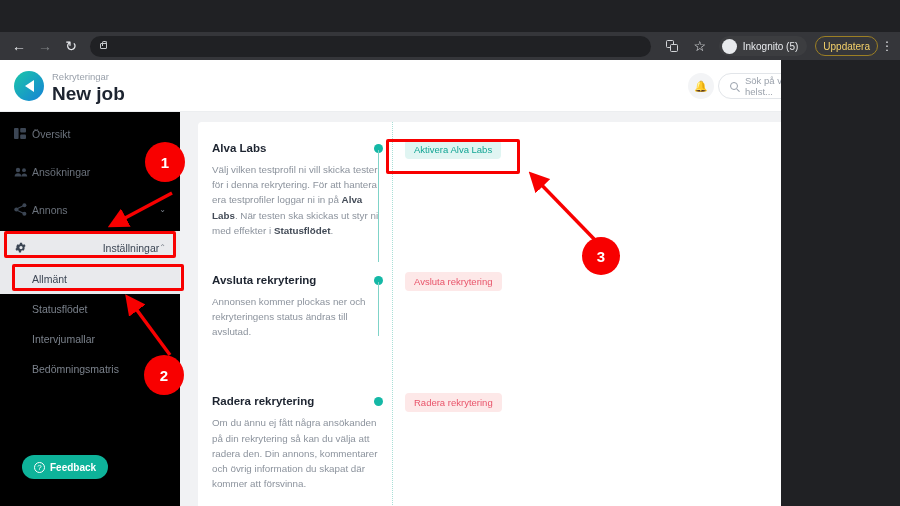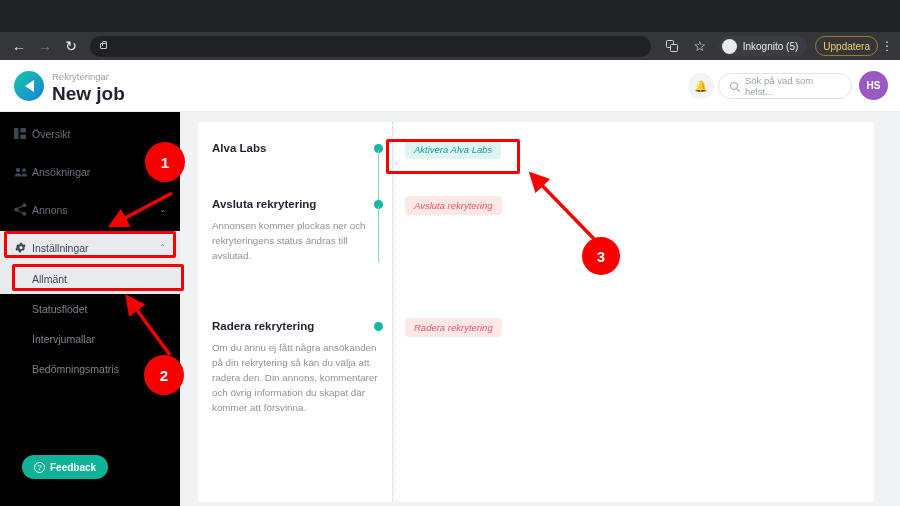--- a/index.html
+++ b/index.html
@@ -105,21 +105,21 @@
     color: #f3d06a; font-size: 10px; display: flex; align-items: center;
     padding: 0 7px; margin-left: 6px; cursor: pointer; white-space: nowrap;
   }
   .kebab {
     color: #e8eaed; font-size: 12px; width: 14px; text-align: center;
     cursor: pointer; line-height: 1;
   }
 
   
   .app {
-    position: absolute; left: 0; top: 60px; width: 900px; height: 446px;
+    position: absolute; left: 0; top: 60px; width: 781px; height: 446px;
     background: #ffffff; overflow: hidden;
   }
   .app-header {
     position: absolute; left: 0; top: 0; width: 900px; height: 52px;
     background: #fff; border-bottom: 1px solid #eceef0;
   }
   .brand-logo {
     position: absolute; left: 14px; top: 11px; width: 30px; height: 30px;
     border-radius: 50%; background: linear-gradient(135deg,#1bc0ae 10%,#1585d4 95%);
     display: flex; align-items: center; justify-content: center;
@@ -174,21 +174,21 @@
     position: relative; height: 33px; display: flex; align-items: center;
     padding: 0 14px; cursor: pointer; font-size: 10.5px; color: #6b727c;
     margin-top: 5px;
   }
   .nav-item .ic {
     width: 18px; flex: 0 0 auto; display: flex; align-items: center;
     color: #3c4654;
   }
   .nav-item .lbl { flex: 1 1 auto; }
   .nav-item .chev { flex: 0 0 auto; font-size: 8px; color: #7b828c; }
-  .nav-item.active { background: #e9eaed; color: #3c4654; }
+  .nav-item.active { background: #e9eaed; color: #3c4654; text-align: right; }
   .sub-item {
     height: 30px; display: flex; align-items: center; padding-left: 32px;
     font-size: 10.5px; color: #7b828c; cursor: pointer;
   }
   .sub-item.selected { background: #e9eaed; color: #3c4654; }
 
   .feedback {
     position: absolute; left: 22px; bottom: 27px; height: 24px;
     background: #0eb39a; color: #fff; border-radius: 12px;
     display: flex; align-items: center; gap: 5px; padding: 0 12px;
@@ -220,21 +220,21 @@
   }
   .row p { font-size: 9.8px; line-height: 1.55; color: #8c939d; }
   .row p b { color: #434b57; font-weight: bold; }
   .node {
     position: absolute; left: 176px; top: 2px; width: 9px; height: 9px;
     border-radius: 50%; background: #14b8a6;
   }
   .seg {
     position: absolute; left: 180px; width: 1px; background: #7fd3c8;
   }
-  .act { position: absolute; left: 207px; top: -3px; font-style: italic; }
+  .act { position: absolute; left: 207px; top: -3px; }
   .pill {
     display: inline-flex; align-items: center; height: 19px;
     border-radius: 4px; padding: 0 9px; font-size: 9.5px; cursor: pointer;
     white-space: nowrap;
   }
   .pill.teal { background: #e0f5f2; color: #12a594; }
   .pill.red { background: #fde8e8; color: #e8546a; }
 
   
   .anno { position: absolute; pointer-events: none; }
@@ -361,20 +361,23 @@
       </div>
     </div>
 
     <div class="main">
       <div class="card">
         <div class="timeline-line"></div>
 
         <div class="row">
           <div class="txt">
             <h3>Alva Labs</h3>
+            <p>
+              <span>Välj vilken testprofil ni vill skicka tester för i denna rekrytering. För att hantera era testprofiler loggar ni in på </span><b>Alva Labs</b><span>. När testen ska skickas ut styr ni med effekter i </span><b>Statusflödet</b><span>.</span>
+            </p>
           </div>
           <div class="node"></div>
           <div class="seg" style="top:8px;height:112px;background:#7fd3c8"></div>
           <div class="act">
             <span class="pill teal">Aktivera Alva Labs</span>
           </div>
         </div>
 
         <div class="row" style="margin-top:36px">
           <div class="txt">

